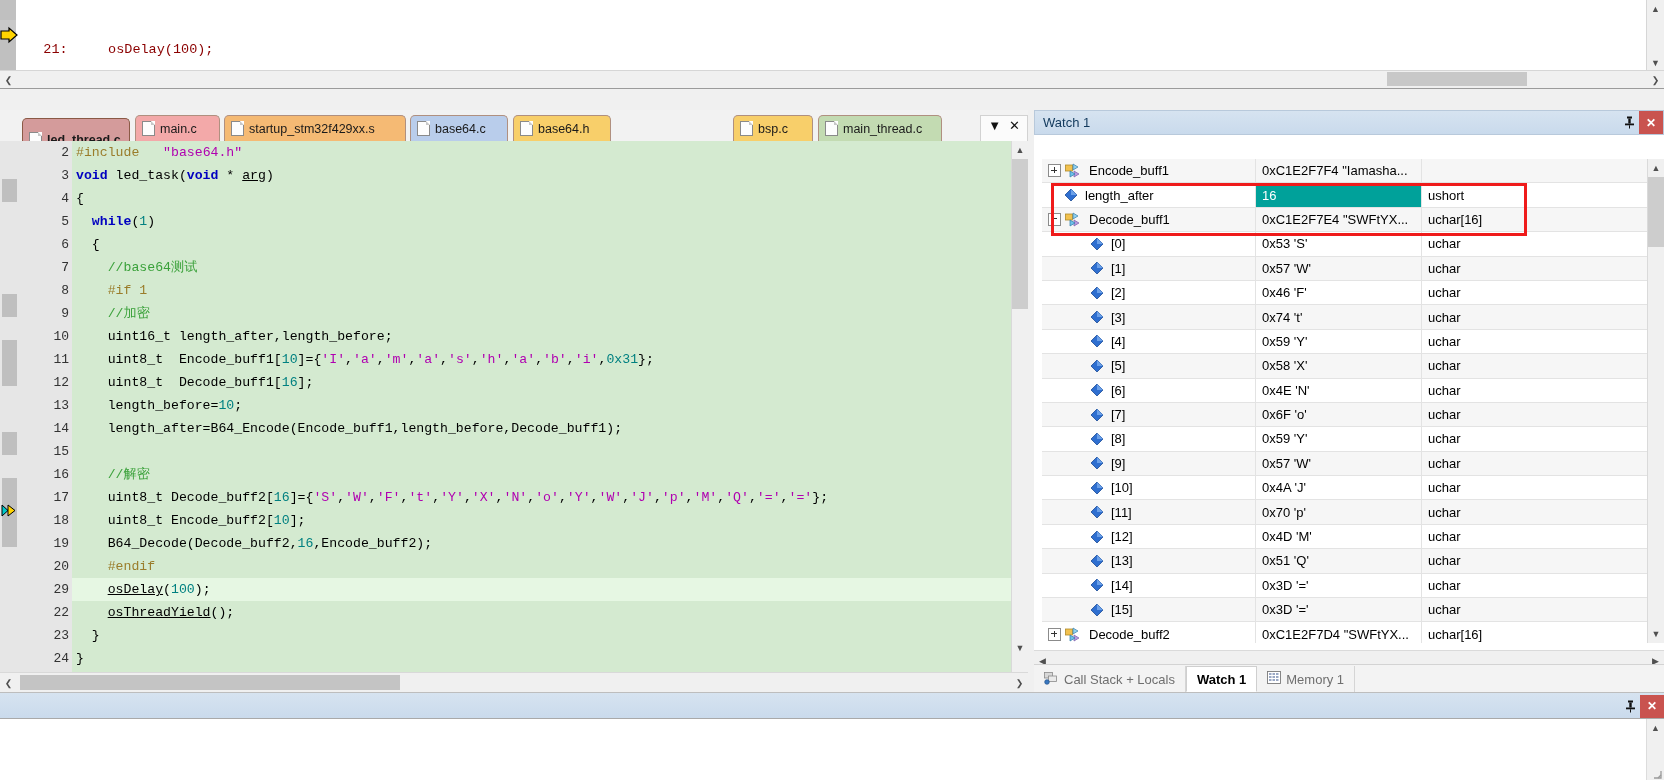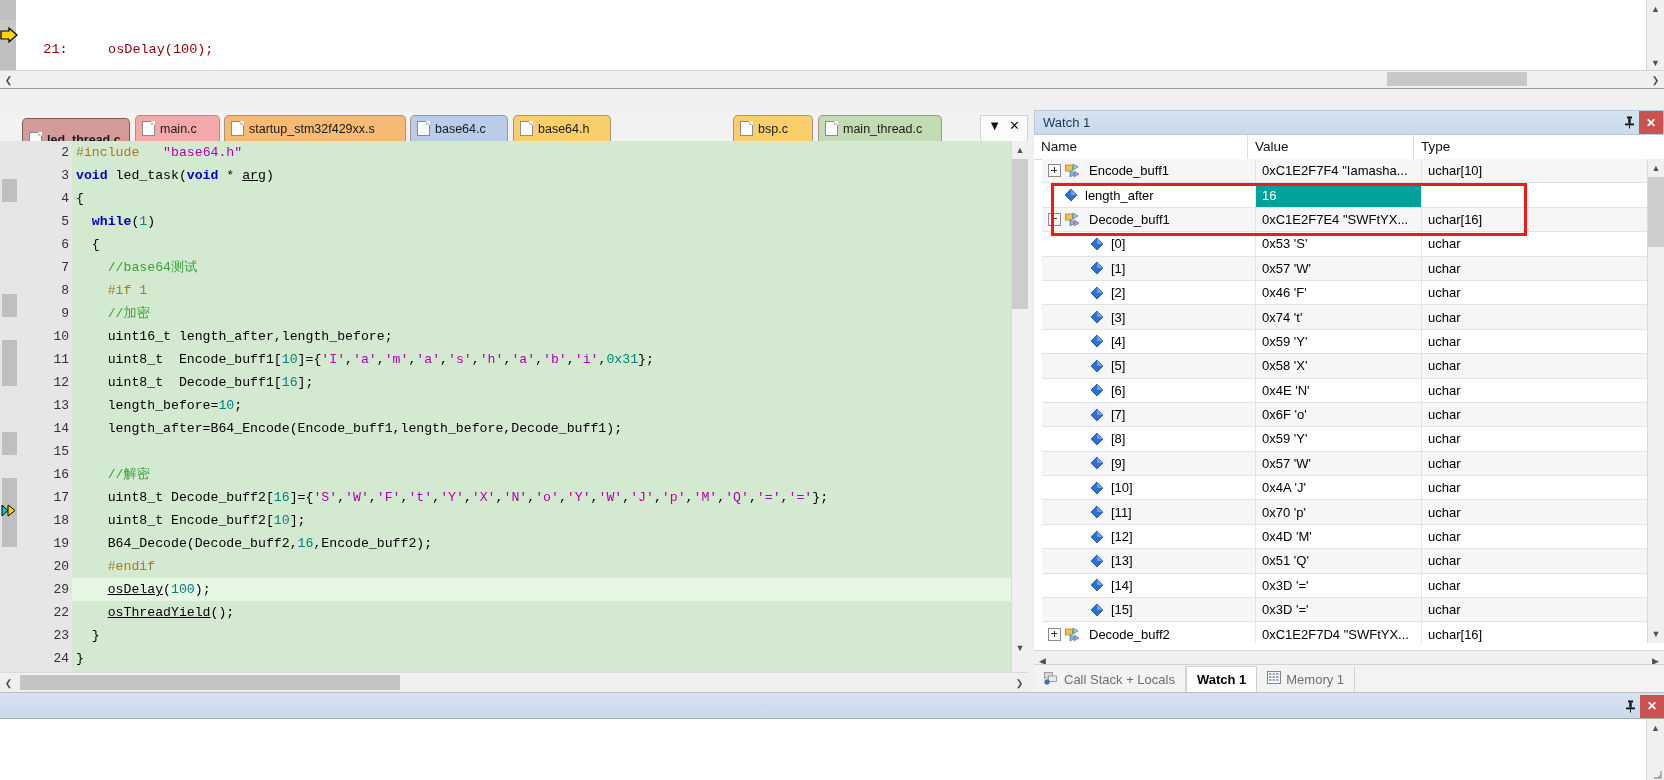--- a/index.html
+++ b/index.html
@@ -398,51 +398,46 @@
               <rect x="3" y="0.5" width="5" height="2" fill="#111"></rect>
               <rect x="4.3" y="2.5" width="2.4" height="5" fill="#111"></rect>
               <rect x="1" y="7.5" width="9" height="1.8" fill="#111"></rect>
               <rect x="5" y="9.3" width="1" height="3.2" fill="#111"></rect>
             </svg>
         </span>
         <span class="close-btn">✕</span>
       </div>
 
       <div class="wtable">
-        <div class="whead">
-          <div class="hc" style="left:0;width:214px;">Name</div>
-          <div class="hc" style="left:214px;width:166px;">Value</div>
-          <div class="hc" style="left:380px;width:234px;border-right:none;">Type</div>
-        </div>
 
         <div class="wrows" id="watchrows">
             <div class="wrow alt">
               <div class="c-name">
                 <span class="expander plus"></span>
                 <span class="ico-arr"><svg width="17" height="15" viewBox="0 0 17 15">
                     <rect x="0.5" y="2" width="7" height="6" fill="#f2c14e" stroke="#b08a2a" stroke-width="0.8"></rect>
                     <path d="M8 1 l5 3 -5 3 z" fill="#8fd0f0" stroke="#3a7ea8" stroke-width="0.7"></path>
                     <path d="M9 8 l5 3 -5 3 z" fill="#b79be0" stroke="#7a5fae" stroke-width="0.7"></path>
                     <path d="M5 8 l5 3 -5 3 z" fill="#6fc0ea" stroke="#2d7ba8" stroke-width="0.7"></path>
                   </svg></span>
                 <span class="nm">Encode_buff1</span>
               </div>
               <div class="c-val">0xC1E2F7F4 "Iamasha...</div>
-              <div class="c-type">uchar[10]</div>
             </div>
             <div class="wrow">
               <div class="c-name">
                 <span class="indent" style="width: 18px;"></span>
                 <span class="ico-diamond"><svg width="14" height="14" viewBox="0 0 14 14">
                     <path d="M7 1 L13 7 L7 13 L1 7 Z" fill="#2f6fd0" stroke="#1b4b96" stroke-width="0.8"></path>
                     <path d="M7 1 L13 7 L7 7 Z" fill="#6ba0e8"></path>
                   </svg></span>
                 <span class="nm">length_after</span>
               </div>
               <div class="c-val sel">16</div>
+              <div class="c-type">ushort</div>
             </div>
             <div class="wrow alt">
               <div class="c-name">
                 <span class="expander"></span>
                 <span class="ico-arr"><svg width="17" height="15" viewBox="0 0 17 15">
                     <rect x="0.5" y="2" width="7" height="6" fill="#f2c14e" stroke="#b08a2a" stroke-width="0.8"></rect>
                     <path d="M8 1 l5 3 -5 3 z" fill="#8fd0f0" stroke="#3a7ea8" stroke-width="0.7"></path>
                     <path d="M9 8 l5 3 -5 3 z" fill="#b79be0" stroke="#7a5fae" stroke-width="0.7"></path>
                     <path d="M5 8 l5 3 -5 3 z" fill="#6fc0ea" stroke="#2d7ba8" stroke-width="0.7"></path>
                   </svg></span>

